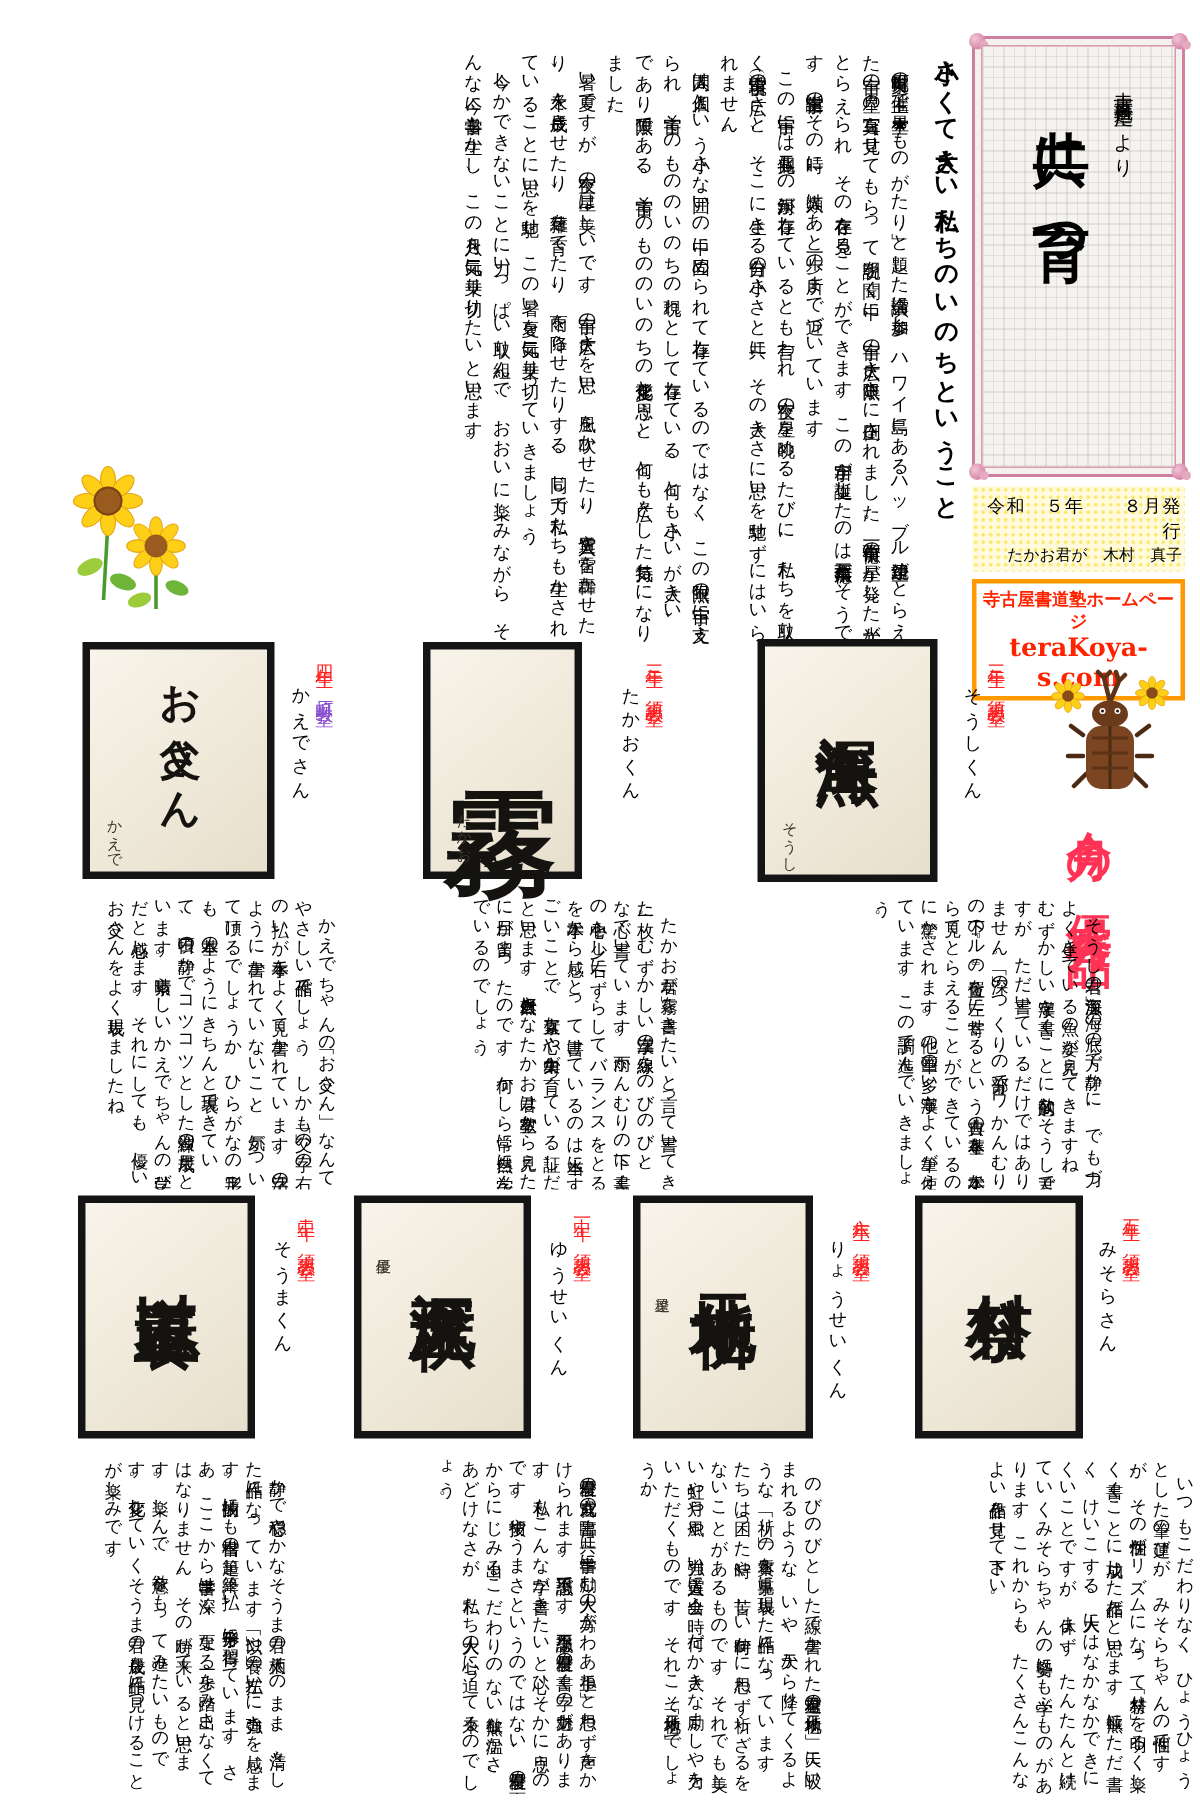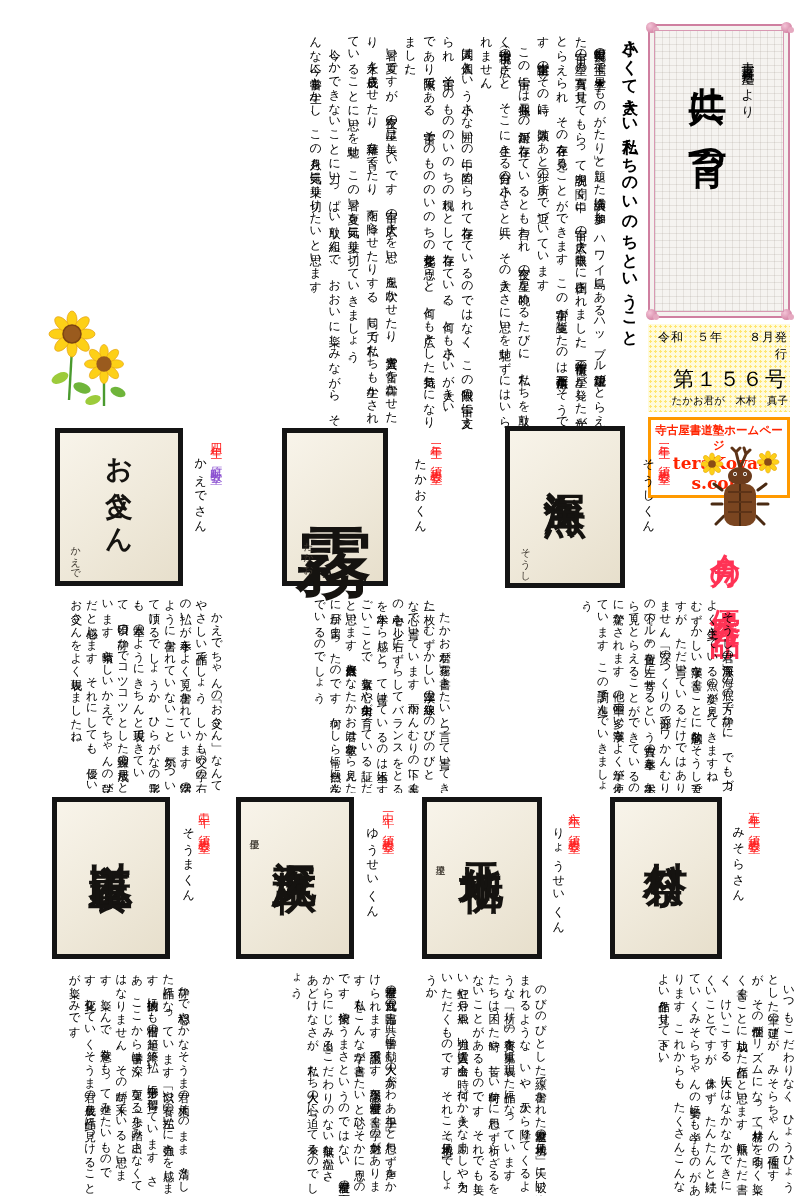--- a/index.html
+++ b/index.html
@@ -160,21 +160,20 @@
       <span class="corner br"></span>
       <div class="title-inner">
         <div class="title-stack">
           <div class="newsletter-name">寺古屋書道塾だより</div>
           <div class="newsletter-title">共に育つ</div>
         </div>
       </div>
     </div>
     <div class="issue-box">
       <div class="issue-date">令和　５年　　８月発行</div>
-      <div class="issue-number">第１５６号</div>
       <div class="issue-publisher">たかお君が　木村　真子</div>
     </div>
     <div class="homepage-box">
       <div class="homepage-label">寺古屋書道塾ホームページ</div>
       <div class="homepage-url">teraKoya-s.com</div>
     </div>
   </div>
 
   <div class="card" style="left:55px; top:428px; width:128px; height:158px;">
     <div class="card-text" style="font-size:27px; height:140px;">お父さん</div>

